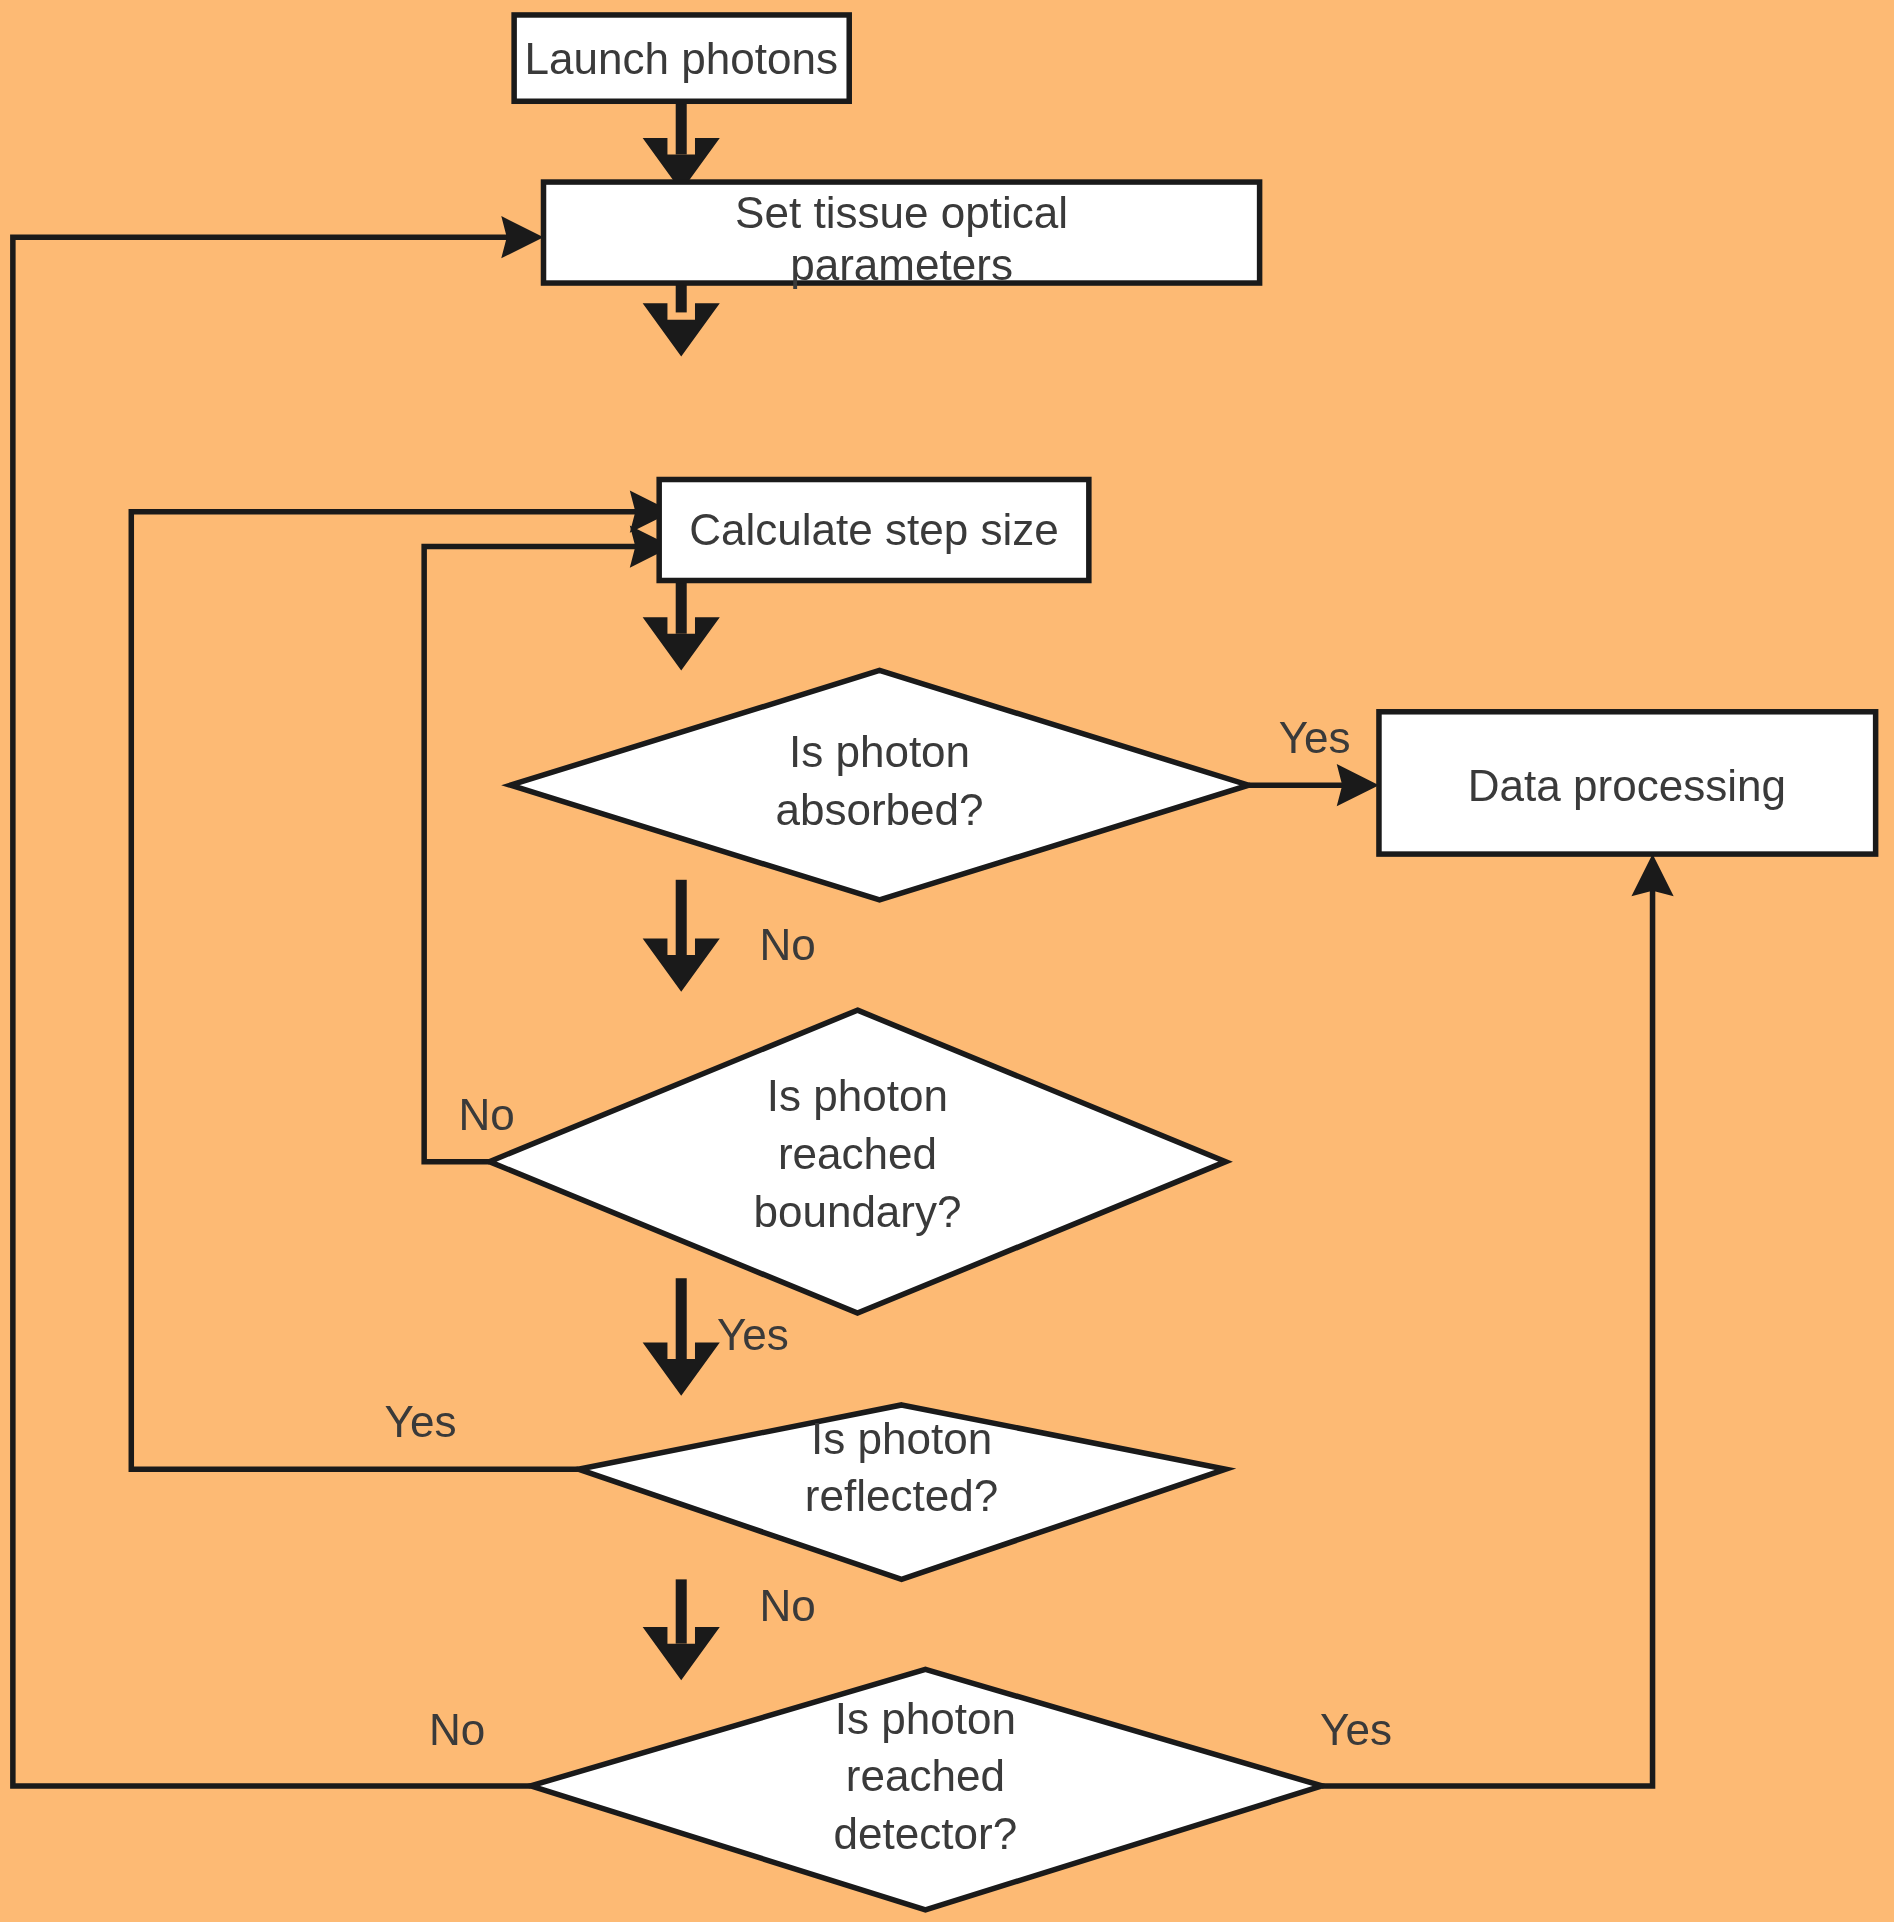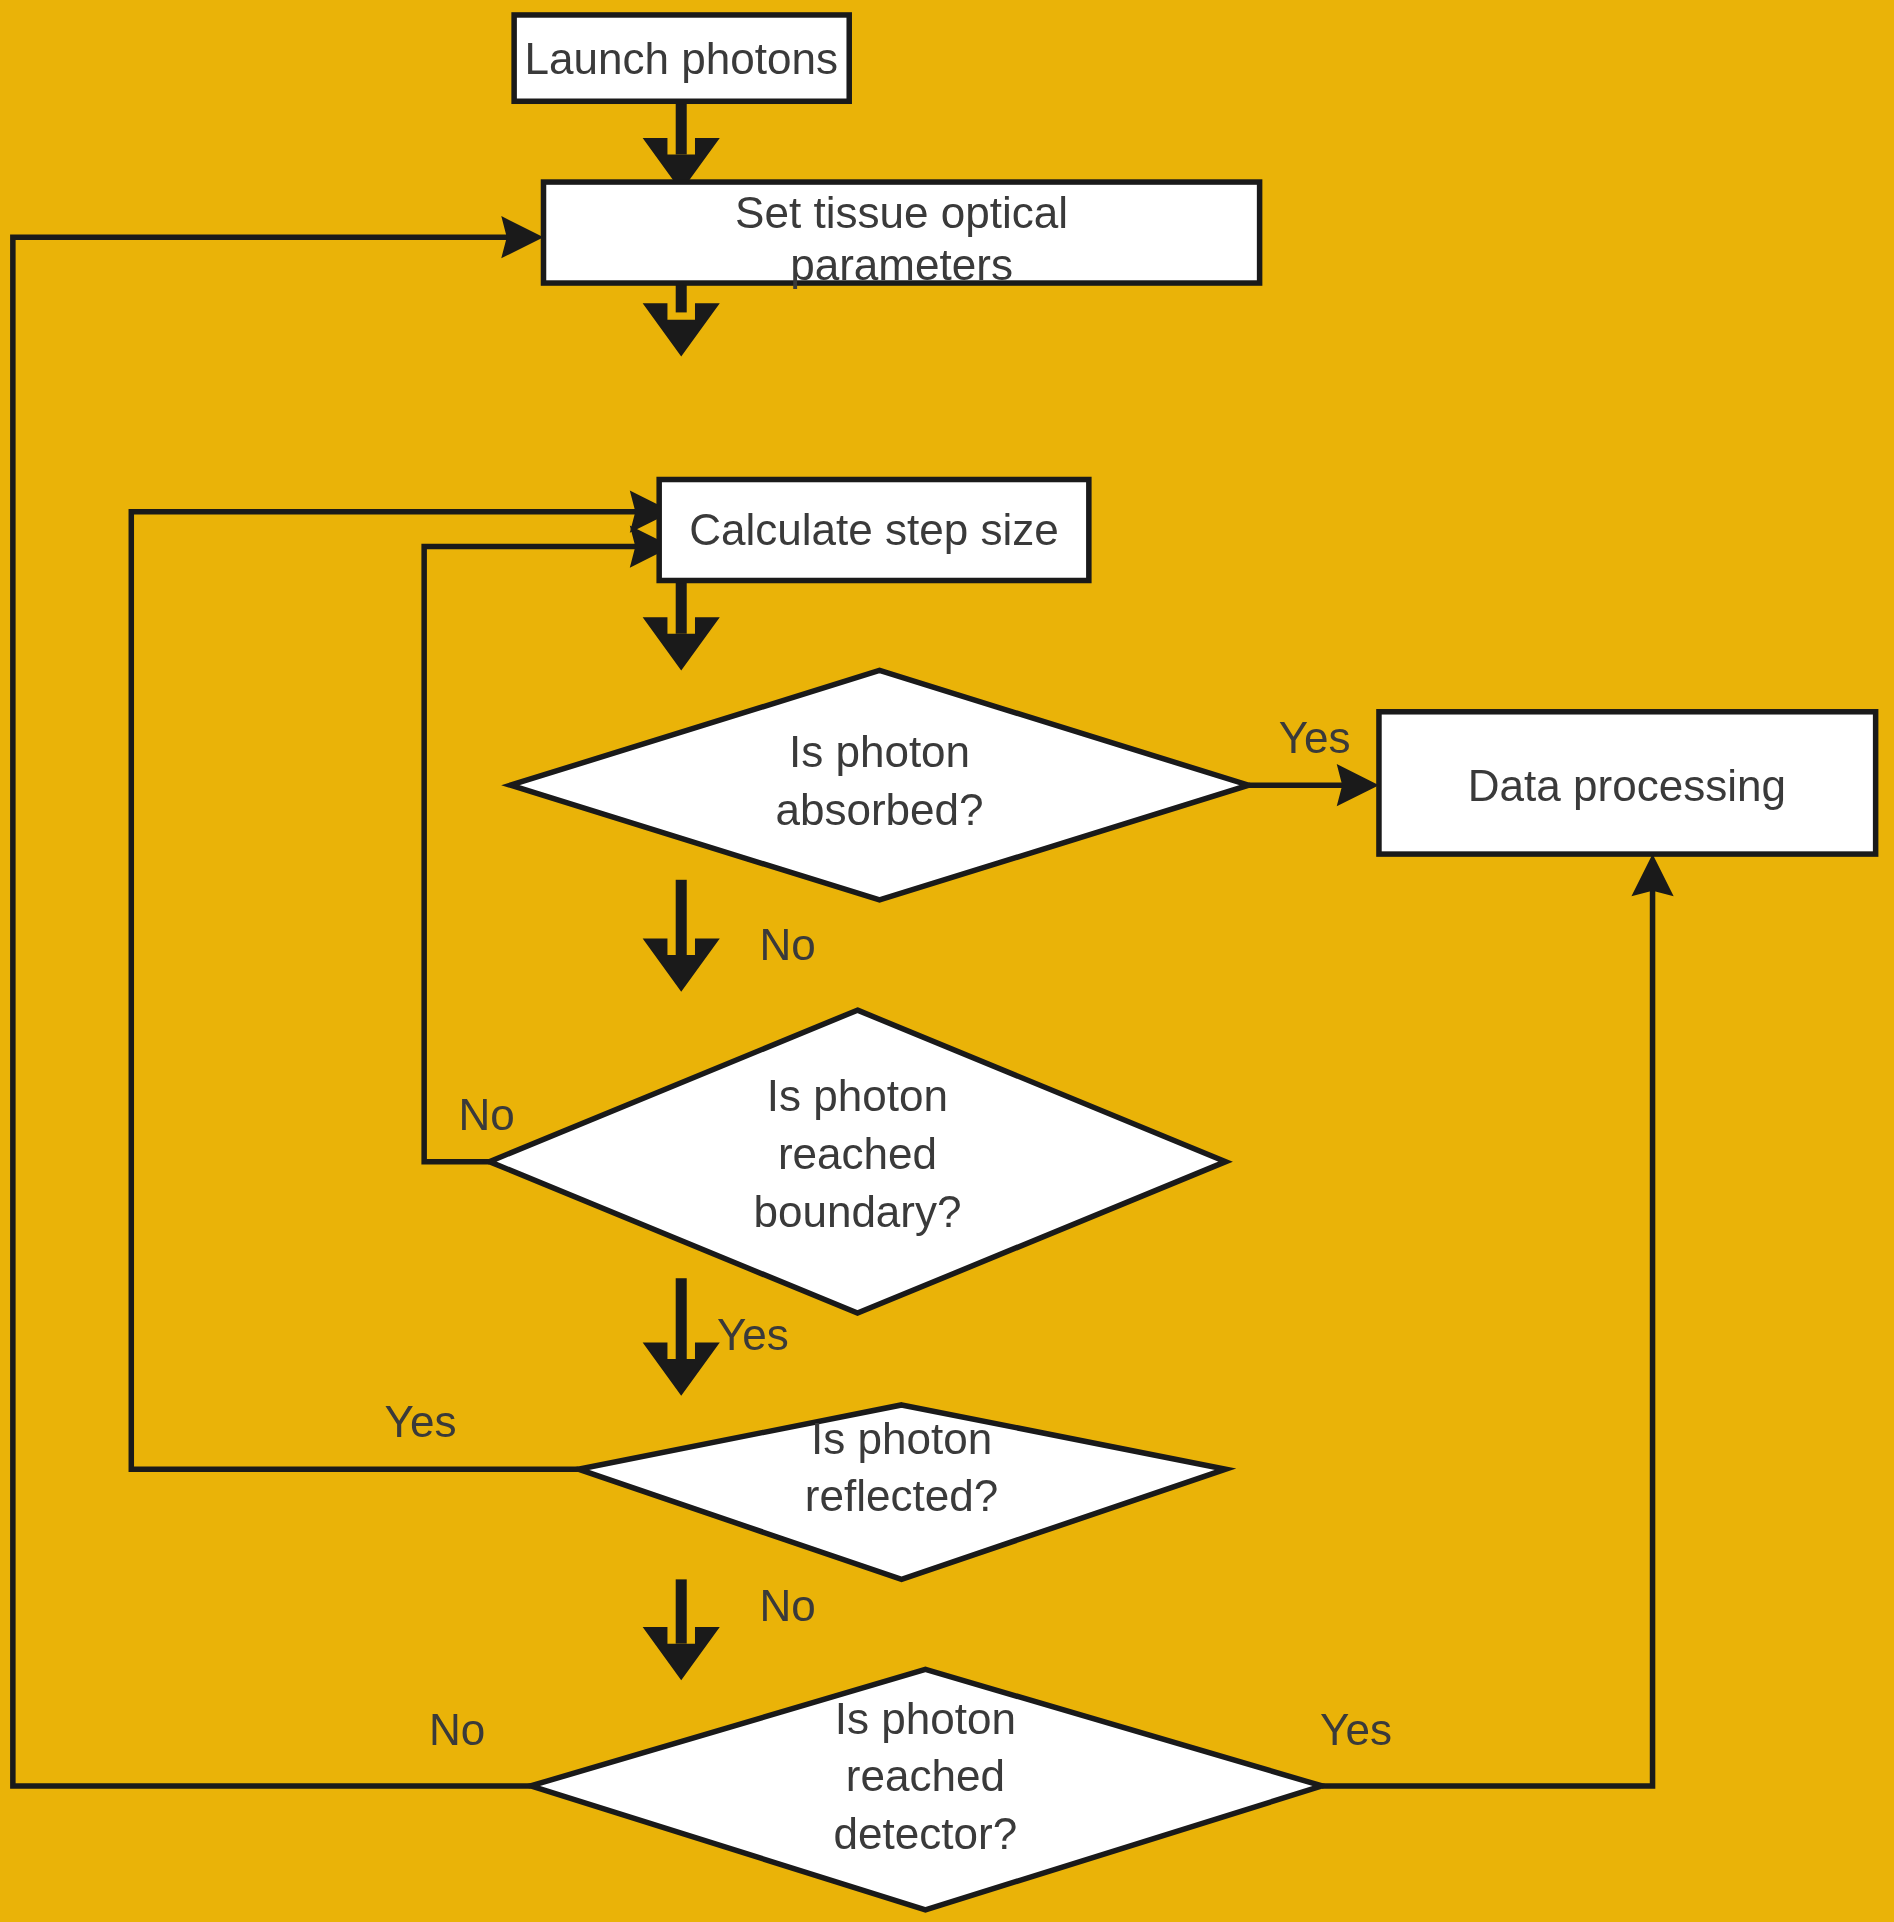--- a/index.html
+++ b/index.html
@@ -4,21 +4,21 @@
 <style>
   html, body {
     margin: 0;
     padding: 0;
     background: #ffffff;
   }
   #canvas-wrap {
     position: relative;
     width: 1894px;
     height: 1923px;
-    background: #eab308;
+    background: #fdba74;
     font-family: "Liberation Sans", sans-serif;
   }
   svg#flow {
     position: absolute;
     top: 0;
     left: 0;
     width: 1894px;
     height: 1923px;
     display: block;
   }

